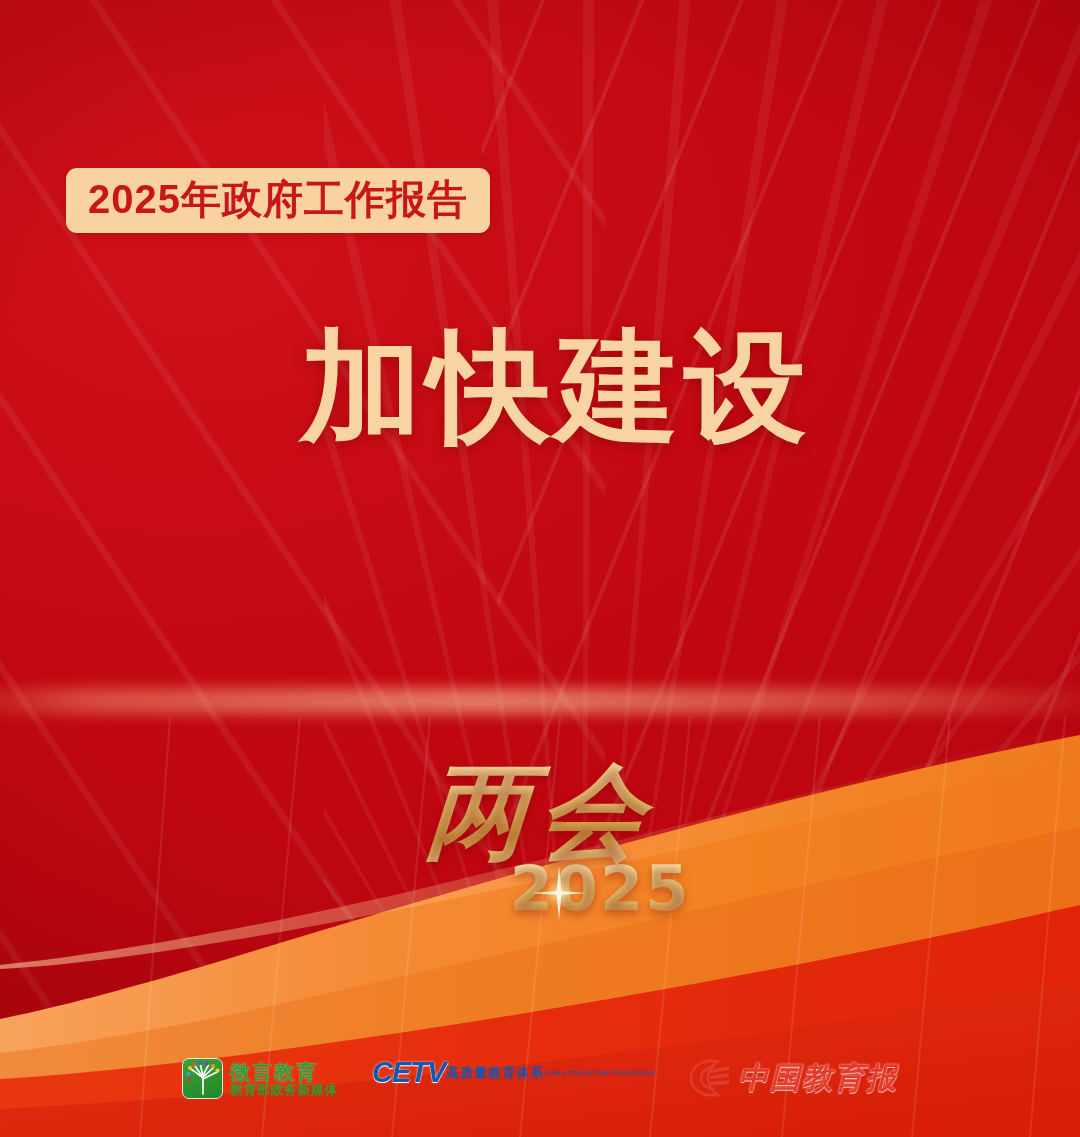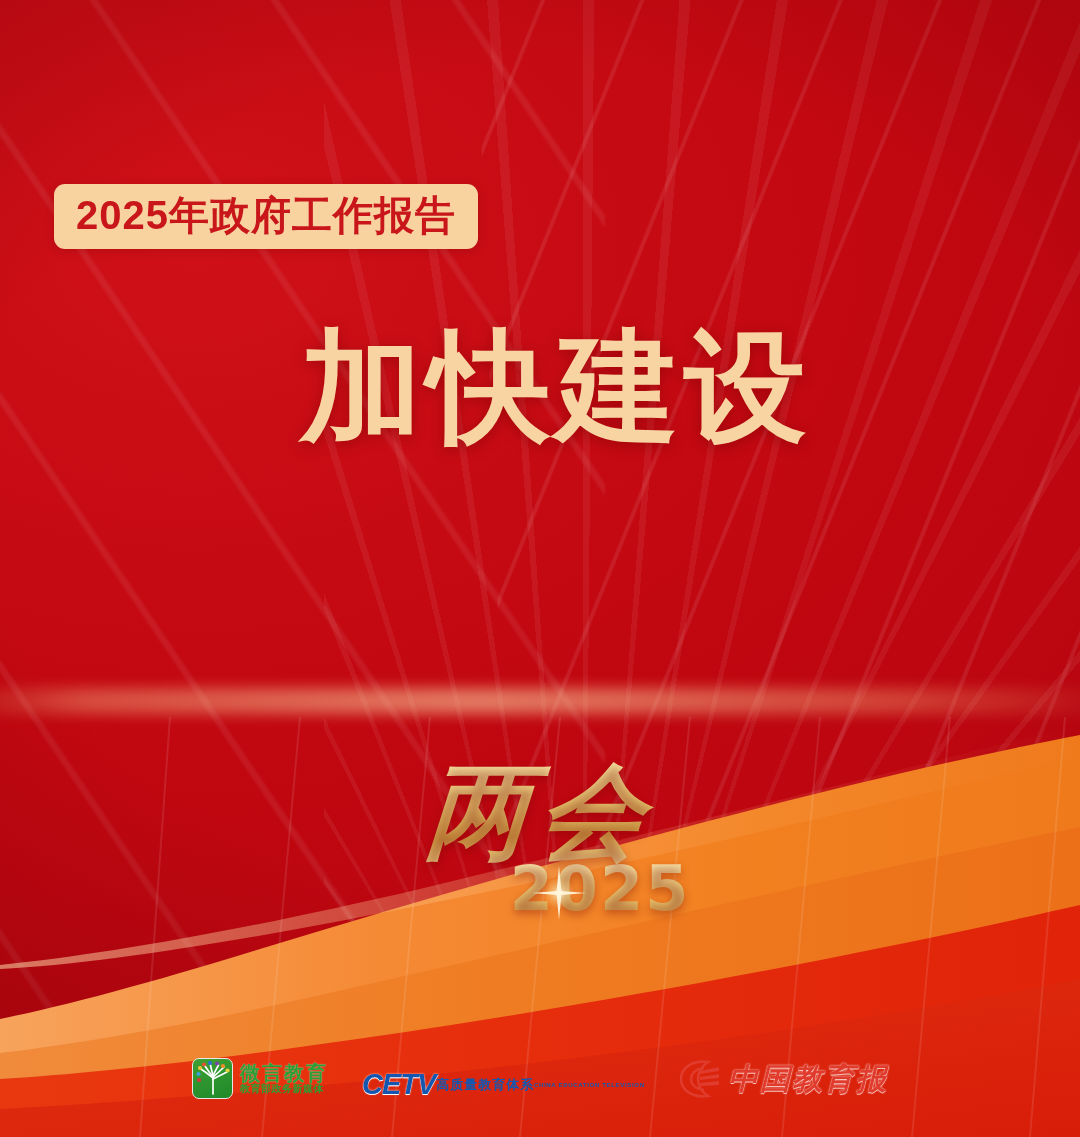--- a/index.html
+++ b/index.html
@@ -64,29 +64,28 @@
     position:absolute;inset:0;
     background:radial-gradient(130% 90% at 50% 42%, rgba(0,0,0,0) 40%, rgba(90,0,4,.45) 100%);
   }
 
   
   .swoosh{position:absolute;left:0;right:0;bottom:0;height:420px;}
   .swoosh svg{display:block;width:100%;height:100%;}
 
   
   .badge{
-    position:absolute;left:54px;top:168px;
+    position:absolute;left:66px;top:168px;
     padding:11px 22px 14px 22px;
     background:#f8d39f;
     border-radius:11px;
     color:#c8161a;
     font-size:40px;font-weight:bold;
     letter-spacing:1px;line-height:1;
     box-shadow:0 2px 10px rgba(80,0,0,.18);
-    margin-top:16px;
   }
 
   
   .headline{position:absolute;left:0;right:0;top:318px;text-align:center;}
   .hl-line{
     color:#f9d4a3;
     font-family:"DejaVu Serif","Liberation Serif",serif;
     font-weight:bold;
     line-height:1.12;
     text-shadow:0 3px 14px rgba(110,0,0,.42);
@@ -119,36 +118,36 @@
     padding-left:120px;
     background:linear-gradient(180deg,#fdeab4 0%,#eccb78 45%,#dcb055 100%);
     -webkit-background-clip:text;background-clip:text;color:transparent;
     text-shadow:0 4px 9px rgba(110,0,0,.35);
     font-family:"DejaVu Sans","Liberation Sans",sans-serif;
   }
 
   
   .logos{
     position:absolute;left:0;right:0;top:1058px;
-    display:flex;justify-content:center;align-items:flex-end;gap:34px;
+    display:flex;justify-content:center;align-items:flex-start;gap:34px;
   }
   .logo{display:flex;align-items:center;gap:7px;}
 
   .wy-mark{
     width:41px;height:41px;border-radius:7px;
     background:linear-gradient(160deg,#3ea033 0%,#1f8a2a 100%);
     border:1.5px solid #e8e8e8;
     position:relative;flex:none;
   }
   .wy-text{display:flex;flex-direction:column;gap:1px;}
   .wy-title{
     color:#2d9e33;font-size:20px;font-weight:bold;letter-spacing:2px;line-height:1;
     text-shadow:0 0 1px rgba(255,255,255,.7);
   }
-  .wy-sub{color:#2d9e33;font-size:10px;font-weight:bold;letter-spacing:.5px;line-height:1;}
+  .wy-sub{color:#2d9e33;font-size:13px;font-weight:bold;letter-spacing:.5px;line-height:1;}
 
   .cetv{display:flex;flex-direction:row;align-items:center;gap:1px;}
   .cetv-main{
     color:#1556b0;font-size:29px;font-weight:bold;font-style:italic;
     letter-spacing:-1px;line-height:1;
     text-shadow:0 1px 0 #fff, 0 0 2px rgba(255,255,255,.9);
   }
   .cetv-cn{color:#1556b0;font-size:13px;font-weight:bold;letter-spacing:1px;line-height:1;}
   .cetv-en{color:#1556b0;font-size:6px;font-weight:bold;letter-spacing:.6px;line-height:1;transform:scaleX(1.02);}
 

